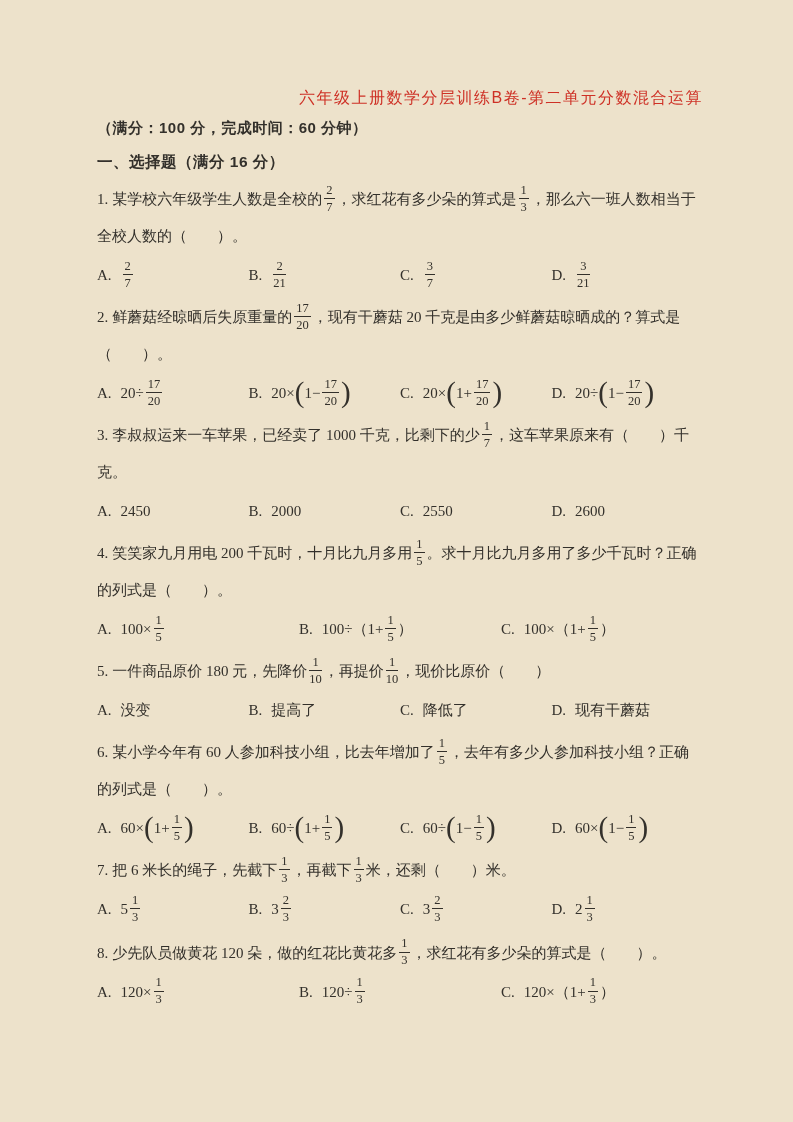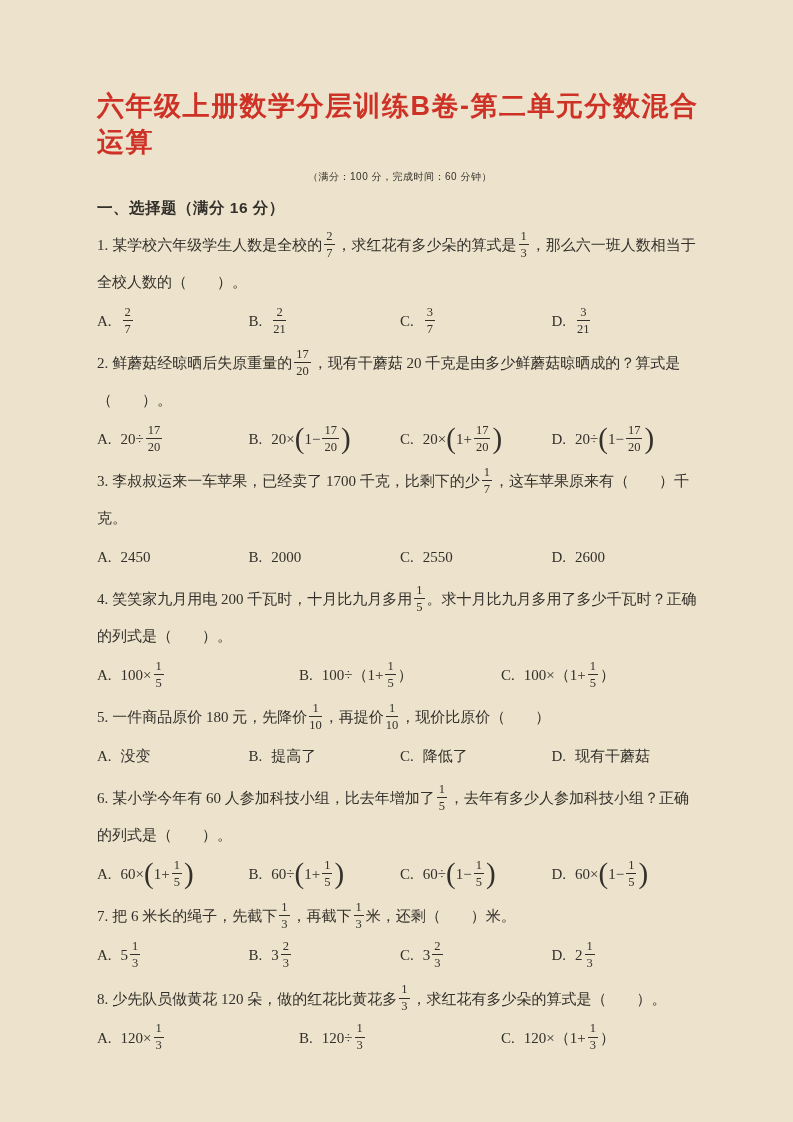--- a/index.html
+++ b/index.html
@@ -10,26 +10,26 @@
   html,body{margin:0;padding:0;}
   body{
     width:793px;height:1122px;overflow:hidden;
     background:var(--paper);
     color:var(--ink);
     font-family:"Liberation Serif","DejaVu Serif",serif;
     font-size:15px;
   }
   .page{box-sizing:border-box;width:793px;height:1122px;padding:88px 90px 0 97px;}
   .title{
-    text-align:left;color:var(--red);
+    text-align:right;color:var(--red);
     font-family:"Liberation Sans","DejaVu Sans",sans-serif;
-    font-weight:bold;font-size:27px;letter-spacing:1.5px;margin:0 0 10px 0;
+    font-weight:normal;font-size:16px;letter-spacing:1.5px;margin:0 0 10px 0;
   }
   .subtitle{
-    text-align:center;font-weight:normal;font-size:10px;
+    text-align:left;font-weight:bold;font-size:15px;
     font-family:"Liberation Sans","DejaVu Sans",sans-serif;
     margin:0 0 14px 0;letter-spacing:.5px;
   }
   .sec-heading{
     font-family:"Liberation Sans","DejaVu Sans",sans-serif;
     font-weight:bold;font-size:15.5px;margin:6px 0 8px 0;letter-spacing:.5px;
   }
   .q{margin:0 0 2px 0;}
   .stem{line-height:37px;}
   .qnum{margin-right:4px;}
@@ -73,21 +73,21 @@
       <div class="q">
         <div class="stem"><span class="qnum">2.</span><span>鲜蘑菇经晾晒后失原重量的</span><span class="frac"><span class="fn">17</span><span class="fd">20</span></span><span>，现有干蘑菇 20 千克是由多少鲜蘑菇晾晒成的？算式是（　　）。</span></div>
         <div class="opts">
           <div class="opt"><span class="olabel">A.</span><span>20÷</span><span class="frac"><span class="fn">17</span><span class="fd">20</span></span></div>
           <div class="opt"><span class="olabel">B.</span><span>20×</span><span class="bp">(</span><span>1−</span><span class="frac"><span class="fn">17</span><span class="fd">20</span></span><span class="bp">)</span></div>
           <div class="opt"><span class="olabel">C.</span><span>20×</span><span class="bp">(</span><span>1+</span><span class="frac"><span class="fn">17</span><span class="fd">20</span></span><span class="bp">)</span></div>
           <div class="opt"><span class="olabel">D.</span><span>20÷</span><span class="bp">(</span><span>1−</span><span class="frac"><span class="fn">17</span><span class="fd">20</span></span><span class="bp">)</span></div>
         </div>
       </div>
       <div class="q">
-        <div class="stem"><span class="qnum">3.</span><span>李叔叔运来一车苹果，已经卖了 1700 千克，比剩下的少</span><span class="frac"><span class="fn">1</span><span class="fd">7</span></span><span>，这车苹果原来有（　　）千克。</span></div>
+        <div class="stem"><span class="qnum">3.</span><span>李叔叔运来一车苹果，已经卖了 1000 千克，比剩下的少</span><span class="frac"><span class="fn">1</span><span class="fd">7</span></span><span>，这车苹果原来有（　　）千克。</span></div>
         <div class="opts">
           <div class="opt"><span class="olabel">A.</span><span>2450</span></div>
           <div class="opt"><span class="olabel">B.</span><span>2000</span></div>
           <div class="opt"><span class="olabel">C.</span><span>2550</span></div>
           <div class="opt"><span class="olabel">D.</span><span>2600</span></div>
         </div>
       </div>
       <div class="q">
         <div class="stem"><span class="qnum">4.</span><span>笑笑家九月用电 200 千瓦时，十月比九月多用</span><span class="frac"><span class="fn">1</span><span class="fd">5</span></span><span>。求十月比九月多用了多少千瓦时？正确的列式是（　　）。</span></div>
         <div class="opts">

